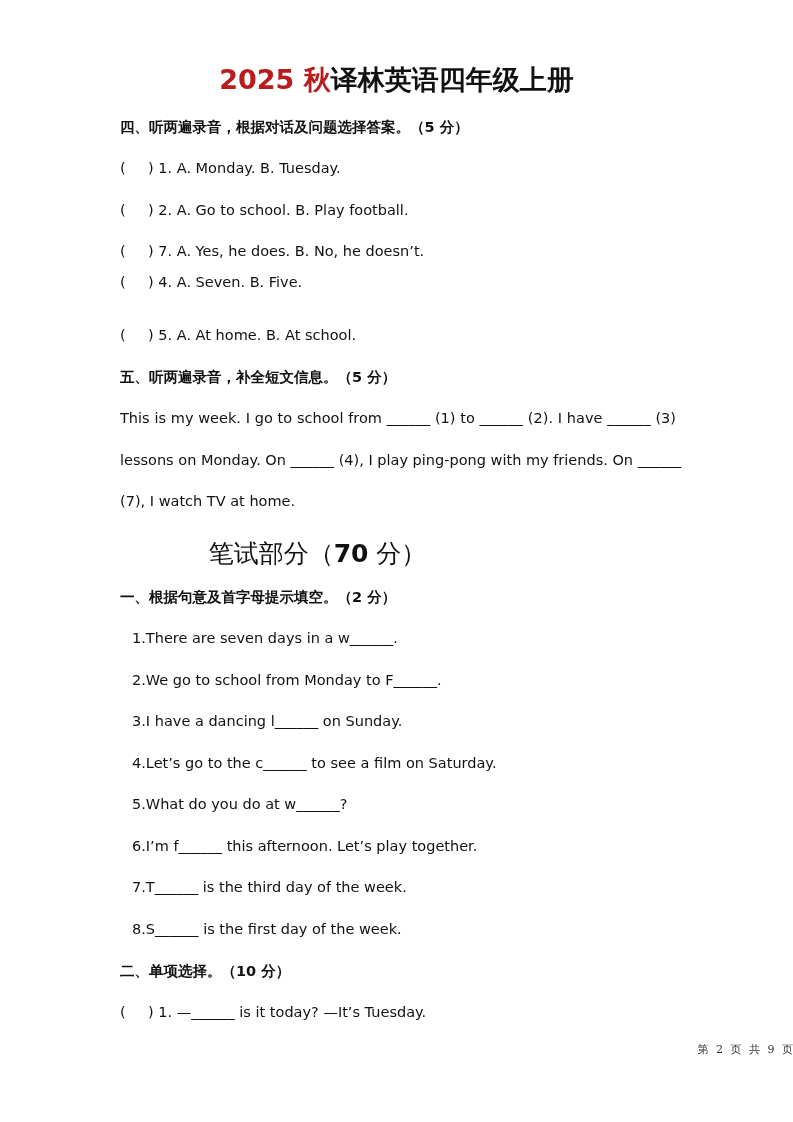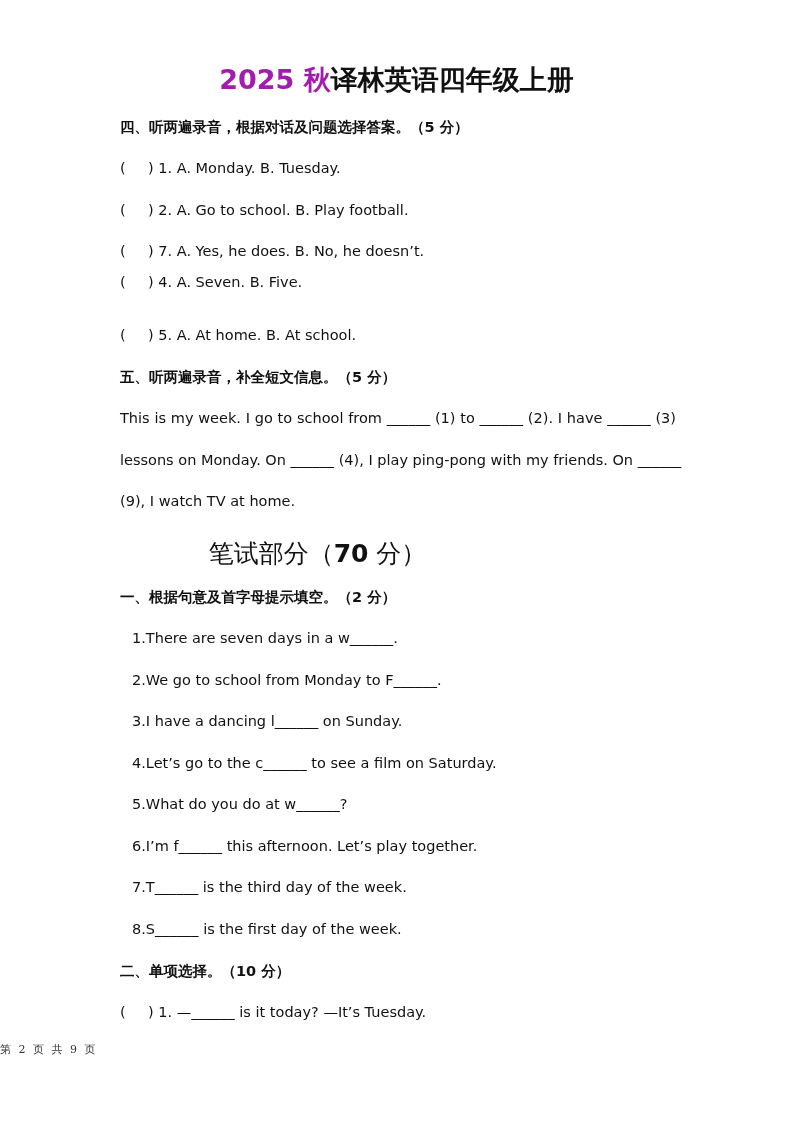--- a/index.html
+++ b/index.html
@@ -1,50 +1,50 @@
 <!DOCTYPE html>
 <html><head>
 <meta charset="utf-8">
 <style>
   html, body { margin: 0; padding: 0; background: #ffffff; }
   body { width: 793px; height: 1122px; position: relative; overflow: hidden;
          font-family: "DejaVu Sans", "Liberation Sans", sans-serif; color: #111; }
   .title { position: absolute; top: 62px; left: 0; width: 793px; text-align: center;
            font-size: 27px; font-weight: bold; letter-spacing: 0px; }
-  .title .red { color: #a21caf; }
+  .title .red { color: #b91c1c; }
   .sec-head { position: absolute; left: 120px; font-size: 14.5px; font-weight: bold; white-space: nowrap; }
   .line { position: absolute; left: 120px; font-size: 14.5px; white-space: nowrap; font-family: "DejaVu Sans", sans-serif; }
   .paren { display: inline-block; width: 28px; }
   .indent { left: 132px; }
   .para { position: absolute; left: 120px; width: 556px; font-size: 14.5px; text-align: justify; text-align-last: justify; white-space: nowrap; }
   .para.last { text-align-last: left; }
   .part-title { position: absolute; top: 537px; left: 0; width: 635px; text-align: center;
                 font-size: 25px; font-family: "DejaVu Serif", serif; }
   .part-title b { font-family: "DejaVu Sans", sans-serif; }
-  .footer { position: absolute; top: 1042px; left: 0; width: 793px; text-align: left; font-size: 11px; color: #333;
+  .footer { position: absolute; top: 1042px; left: 0; width: 793px; text-align: right; font-size: 11px; color: #333;
             font-family: "DejaVu Serif", serif; word-spacing: 4px; }
 </style>
 </head>
 <body>
 
 <div class="title"><span class="red">2025 秋</span><span>译林英语四年级上册</span></div>
 
 <div class="sec-head" style="top:118px">四、听两遍录音，根据对话及问题选择答案。（5  分）</div>
 
 <div class="line" style="top:160px"><span class="paren">(</span><span>)</span> <span>1. A. Monday. B. Tuesday.</span></div>
 <div class="line" style="top:202px"><span class="paren">(</span><span>)</span> <span>2. A. Go to school. B. Play football.</span></div>
 <div class="line" style="top:243px"><span class="paren">(</span><span>)</span> <span>7. A. Yes, he does. B. No, he doesn’t.</span></div>
 <div class="line" style="top:274px"><span class="paren">(</span><span>)</span> <span>4. A. Seven. B. Five.</span></div>
 <div class="line" style="top:327px"><span class="paren">(</span><span>)</span> <span>5. A. At home. B. At school.</span></div>
 
 <div class="sec-head" style="top:368px">五、听两遍录音，补全短文信息。（5  分）</div>
 
 <div class="para" style="top:410px">This is my week. I go to school from ______ (1) to ______ (2). I have ______ (3)</div>
 <div class="para" style="top:452px">lessons on Monday. On ______ (4), I play ping-pong with my friends. On ______</div>
-<div class="para last" style="top:493px">(9), I watch TV at home.</div>
+<div class="para last" style="top:493px">(7), I watch TV at home.</div>
 
 <div class="part-title"><span>笔试部分（</span><b>70</b><span> 分）</span></div>
 
 <div class="sec-head" style="top:588px">一、根据句意及首字母提示填空。（2  分）</div>
 
 <div class="line indent" style="top:630px">1.There are seven days in a w______.</div>
 <div class="line indent" style="top:672px">2.We go to school from Monday to F______.</div>
 <div class="line indent" style="top:713px">3.I have a dancing l______ on Sunday.</div>
 <div class="line indent" style="top:755px">4.Let’s go to the c______ to see a film on Saturday.</div>
 <div class="line indent" style="top:796px">5.What do you do at w______?</div>

